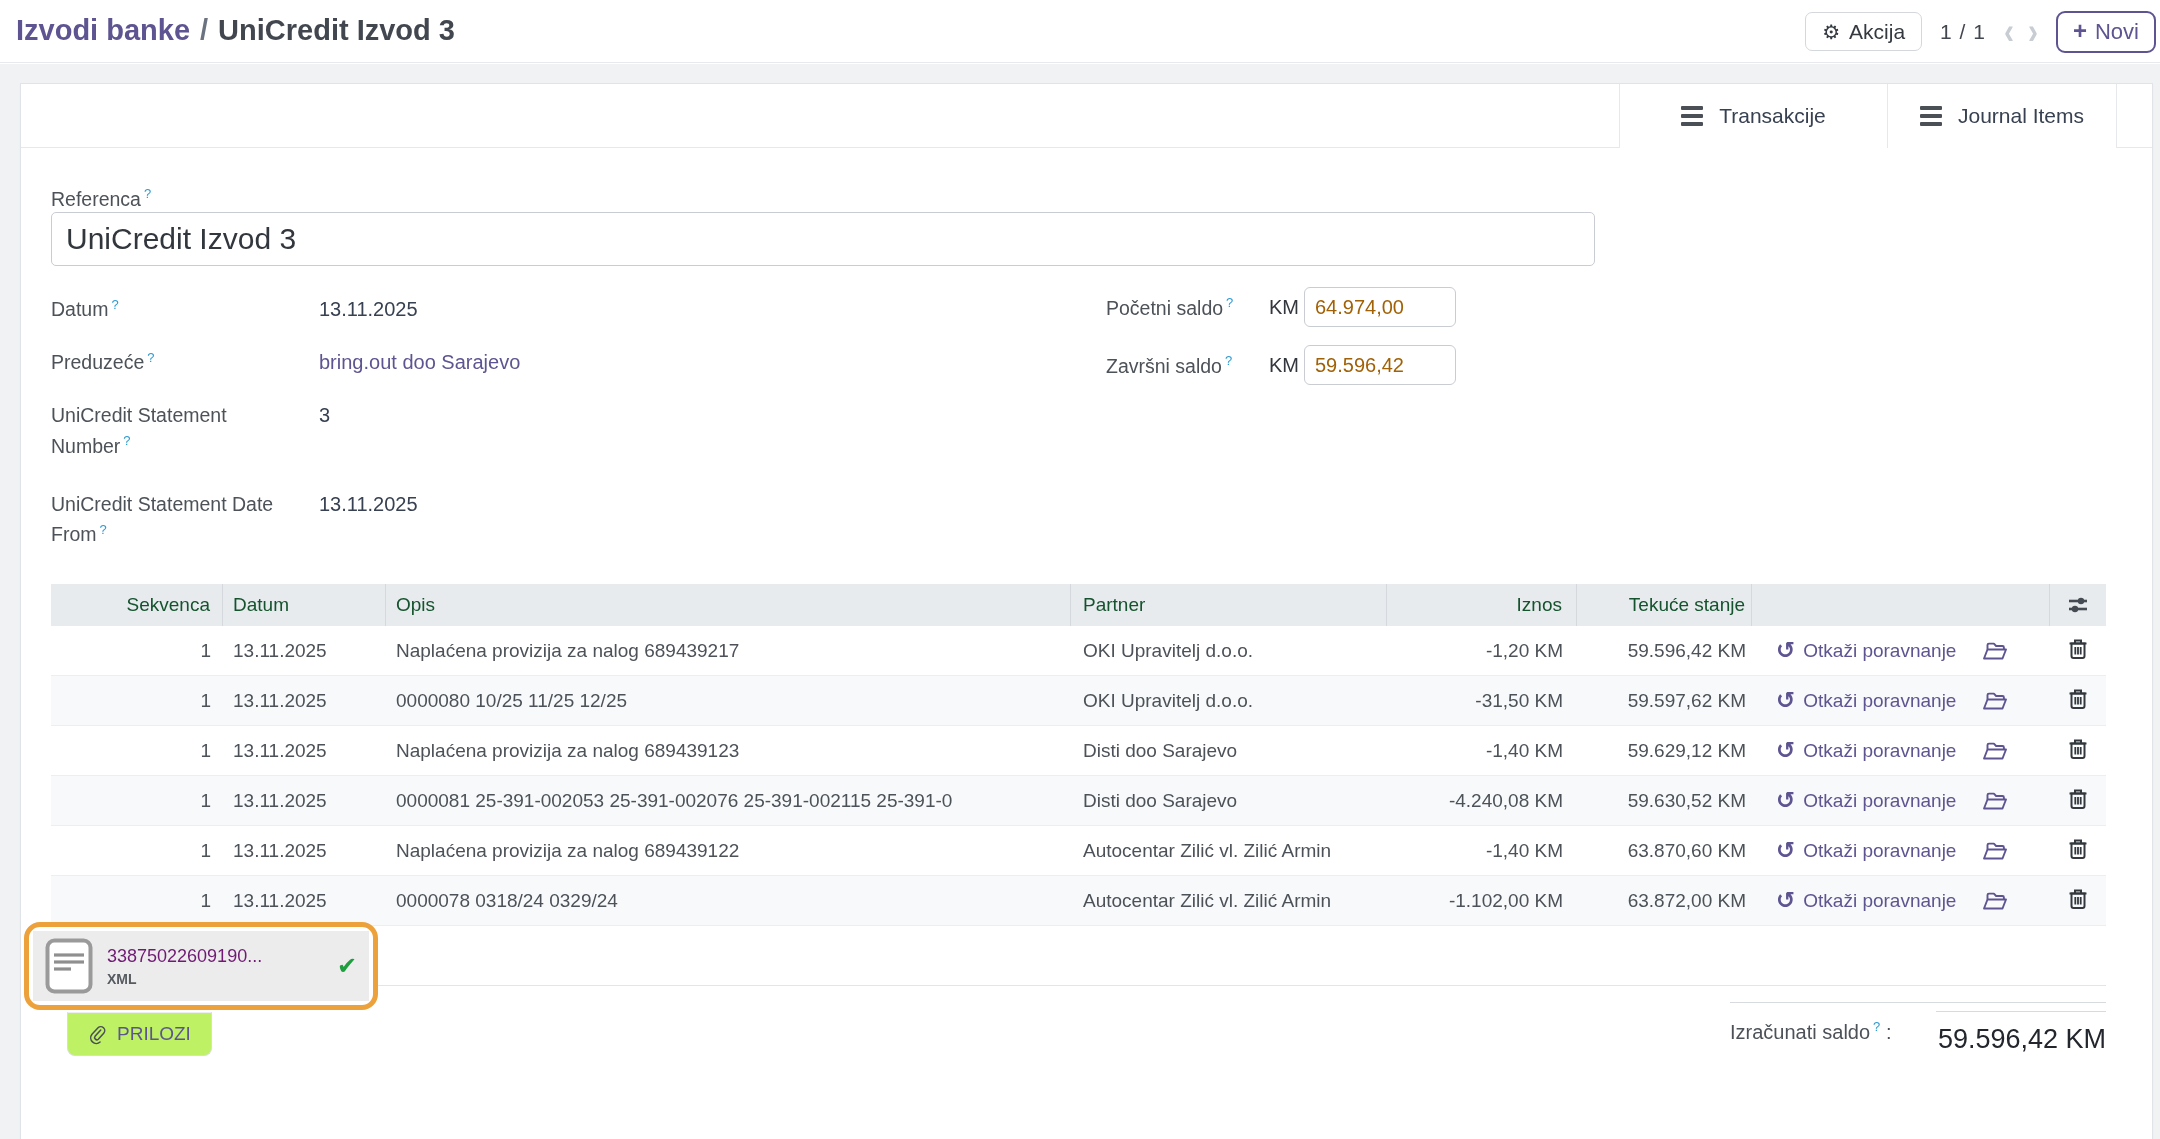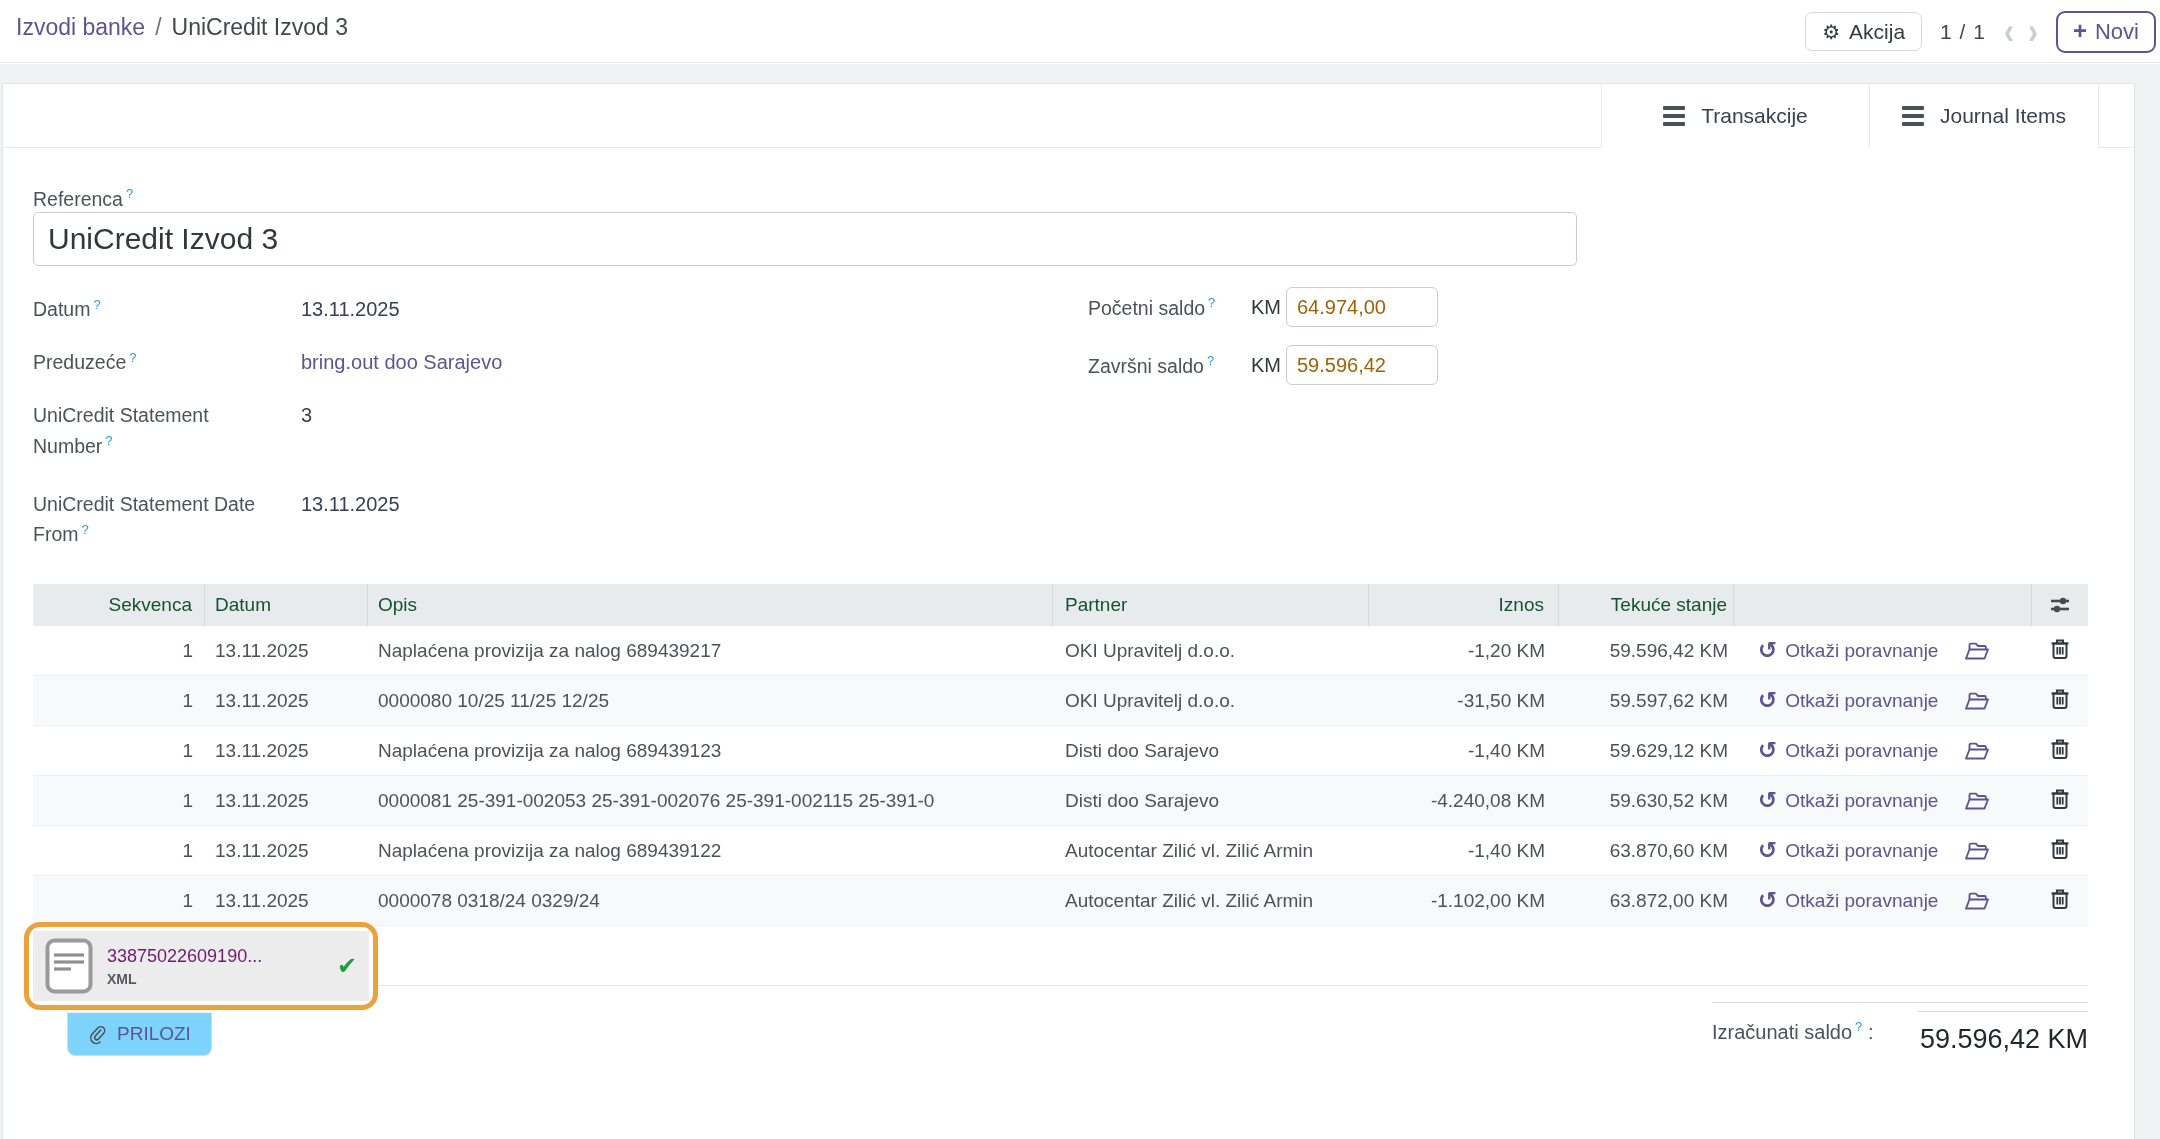--- a/index.html
+++ b/index.html
@@ -5,37 +5,37 @@
   * { box-sizing: border-box; margin: 0; padding: 0; }
   html,body { width:2160px; height:1139px; }
   body {
     font-family: "Liberation Sans", "DejaVu Sans", sans-serif;
     position: relative; overflow: hidden; background:#fff;
     color:#374151;
   }
   
   .topbar { position:absolute; left:0; top:0; width:2160px; height:63px;
             background:#fff; border-bottom:1px solid #e7e9ec; }
-  .breadcrumb { position:absolute; left:16px; top:14px; font-size:23px; }
+  .breadcrumb { position:absolute; left:16px; top:14px; font-size:29px;font-weight:bold; }
   .bc-link { color:#5e5491; cursor:pointer; }
   .bc-sep { color:#6b7280; margin:0 10px; }
   .bc-current { color:#42474f; }
   .ctl-right { position:absolute; right:4px; top:0; height:63px; display:flex; align-items:center; gap:18px; }
   .btn-action { display:flex; align-items:center; gap:9px; border:1px solid #d4d7dc; border-radius:7px;
                 background:#fff; height:39px; padding:0 16px; font-size:21px; color:#343a40; cursor:pointer; }
   .gear { font-size:20px; line-height:1; }
   .pager { font-size:21px; color:#42474f; letter-spacing:1px; }
   .chevrons { display:flex; gap:14px; align-items:center; }
   .chev { font-size:30px; color:#c8cdd4; line-height:1; cursor:pointer; font-weight:bold; transform:scaleY(1.2); }
   .btn-new { display:flex; align-items:center; gap:8px; border:2px solid #5e5491; border-radius:9px;
              background:#fff; height:42px; padding:0 15px; font-size:22px; color:#5e5491; cursor:pointer; }
   .plus { font-size:24px; font-weight:bold; line-height:1; margin-top:-2px; }
   
   .pagebg { position:absolute; left:0; top:64px; width:2160px; height:1075px; background:#f1f2f4; }
-  .sheet { position:absolute; left:2px; top:83px; width:2133px; height:1056px;
+  .sheet { position:absolute; left:20px; top:83px; width:2133px; height:1056px;
            background:#fff; border:1px solid #e0e3e8; border-bottom:none; box-shadow:0 1px 2px rgba(0,0,0,0.03); }
   .statbar { position:absolute; left:0; top:0; width:100%; height:64px; border-bottom:1px solid #e6e8eb; }
   .stat-btn { position:absolute; top:0; height:64px; display:flex; align-items:center; justify-content:center;
               gap:16px; font-size:21px; color:#374151; cursor:pointer; border-left:1px solid #e6e8eb; background:#fff; }
   .stat-btn.b1 { left:1598px; width:268px; }
   .stat-btn.b2 { left:1866px; width:230px; border-right:1px solid #e6e8eb; }
   .bars { display:flex; flex-direction:column; gap:4px; }
   .bars i { display:block; width:22px; height:4px; background:#4a5056; border-radius:1px; }
   
   .lbl { color:#4c5258; font-size:19.5px; }
@@ -89,21 +89,21 @@
   .attach-card { position:absolute; left:24px; top:922px; width:354px; height:88px;
                  border:5px solid #eda13b; border-radius:16px; background:#fff; padding:4px; cursor:pointer; }
   .attach-inner { background:#ececec; width:100%; height:100%; display:flex; align-items:center; padding:0 12px; gap:14px; }
   .doc-ic { flex:none; }
   .attach-meta { flex:1; overflow:hidden; }
   .attach-name { font-size:18px; color:#701a75; white-space:nowrap; }
   .attach-type { font-size:14px; font-weight:bold; color:#565b61; margin-top:4px; }
   .attach-check { color:#1e9e3e; font-size:24px; font-weight:bold; flex:none; margin-left:2px; }
   .prilozi-btn { position:absolute; left:67px; top:1012px; height:44px; padding:0 20px;
                  border:1px solid #d9dcdf; border-radius:0 0 8px 8px; border-top-color:#eceef0;
-                 background:#7dd3fc; display:flex; align-items:center; gap:10px; cursor:pointer; }
+                 background:#bef264; display:flex; align-items:center; gap:10px; cursor:pointer; }
   .prilozi-btn span { color:#5e5491; font-size:19px; }
 </style>
 </head>
 <body>
 
 <div class="topbar">
   <div class="breadcrumb">
     <span class="bc-link">Izvodi banke</span><span class="bc-sep">/</span><span class="bc-current">UniCredit Izvod 3</span>
   </div>
   <div class="ctl-right">

